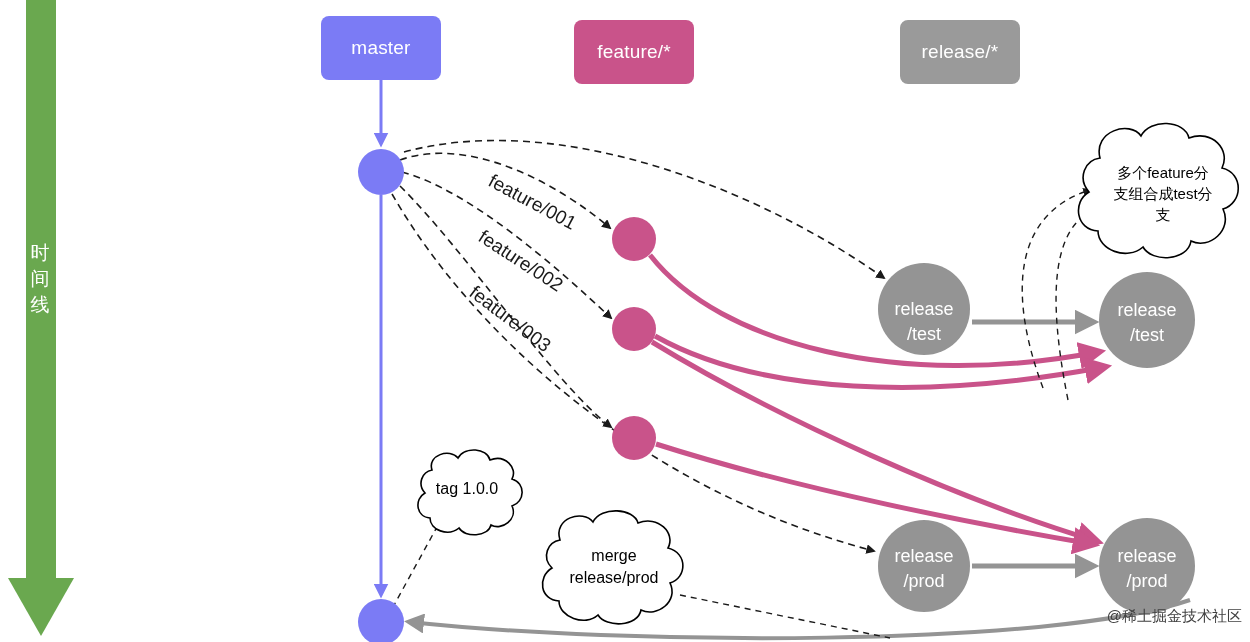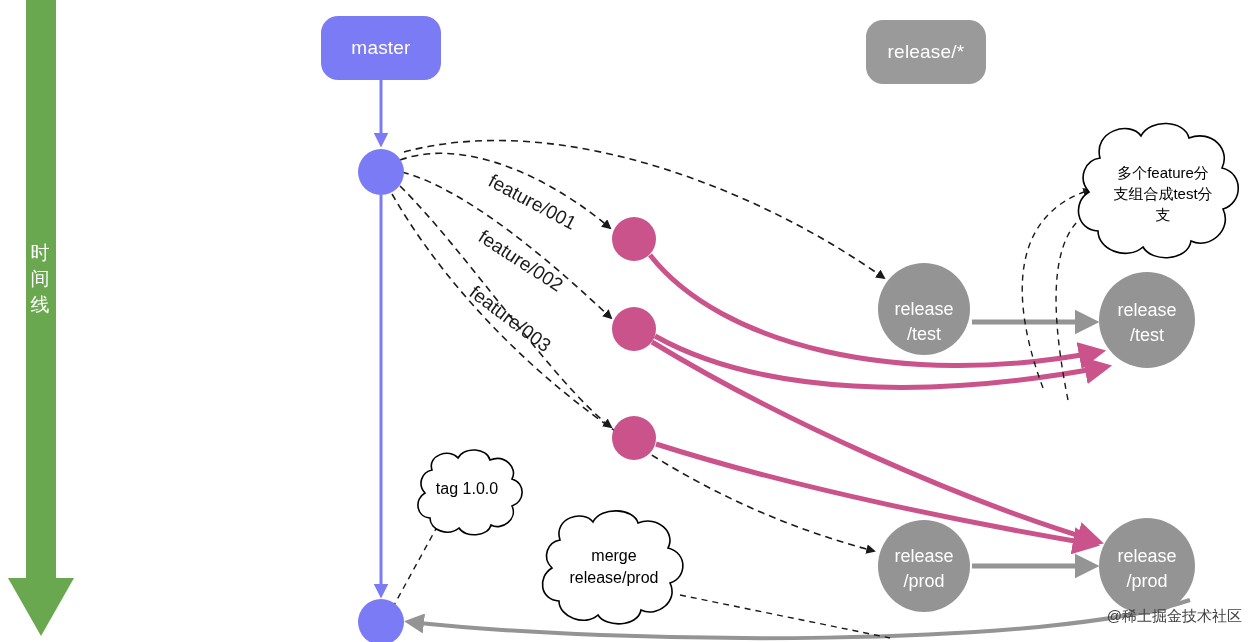--- a/index.html
+++ b/index.html
@@ -22,21 +22,21 @@
     top: 0;
     left: 0;
     width: 1250px;
     height: 642px;
   }
   .lane-label {
     position: absolute;
     display: flex;
     align-items: center;
     justify-content: center;
-    border-radius: 17px;
+    border-radius: 8px;
     color: #ffffff;
     font-size: 19px;
     letter-spacing: 0.2px;
   }
   .node-text {
     fill: #ffffff;
     font-family: "Liberation Sans", sans-serif;
     font-size: 18px;
     text-anchor: middle;
   }
@@ -91,21 +91,24 @@
   </svg>
   <div class="timeline-text">
     <div>时</div>
     <div>间</div>
     <div>线</div>
   </div>
 
   <div class="lane-label" style="left:321px; top:16px; width:120px; height:64px; background:#7b7bf5;">
     <span>master</span>
   </div>
-  <div class="lane-label" style="left:866px; top:20px; width:120px; height:64px; background:#9a9a9a;">
+  <div class="lane-label" style="left:574px; top:20px; width:120px; height:64px; background:#c9538a;">
+    <span>feature/*</span>
+  </div>
+  <div class="lane-label" style="left:900px; top:20px; width:120px; height:64px; background:#9a9a9a;">
     <span>release/*</span>
   </div>
 
   <svg class="layer">
     <defs>
       <marker id="arrow-dash" viewBox="0 0 10 10" refX="8" refY="5" markerWidth="6" markerHeight="6" orient="auto-start-reverse">
         <path d="M 0 0 L 10 5 L 0 10 z" fill="#1a1a1a"></path>
       </marker>
       <marker id="arrow-pink" viewBox="0 0 10 10" refX="7" refY="5" markerWidth="5.5" markerHeight="5.5" orient="auto-start-reverse">
         <path d="M 0 0 L 10 5 L 0 10 z" fill="#c9538a"></path>

